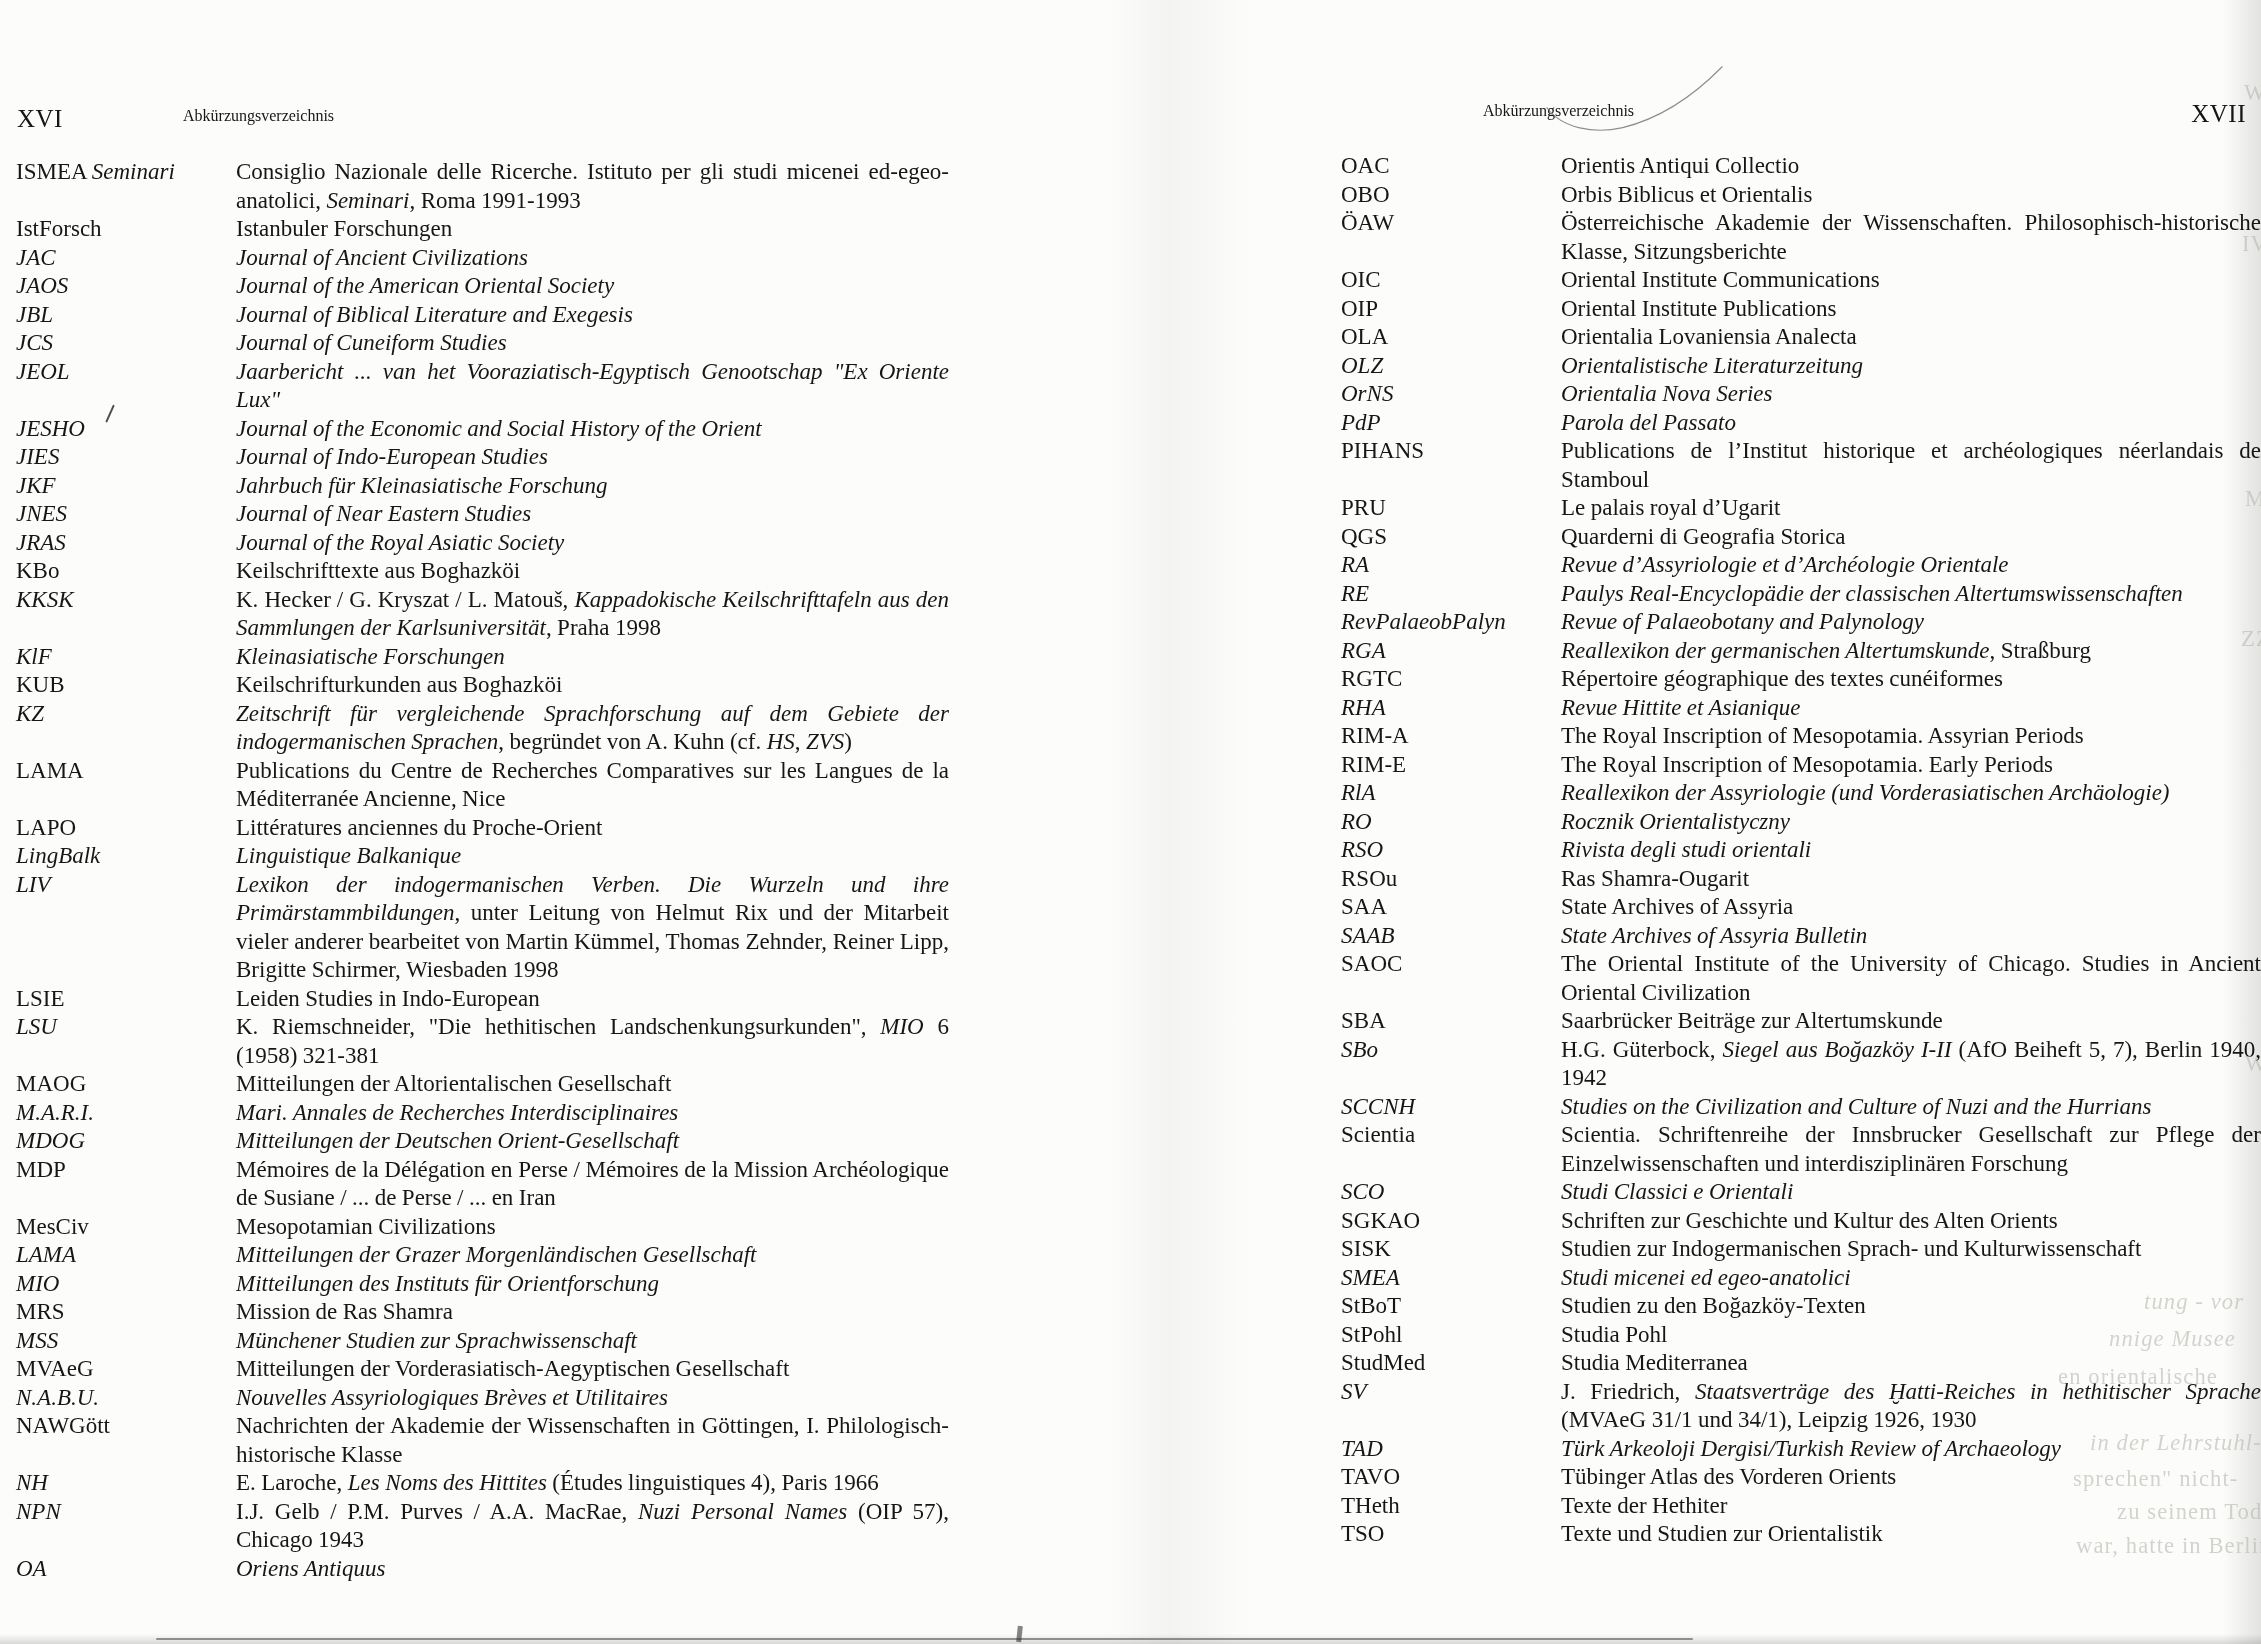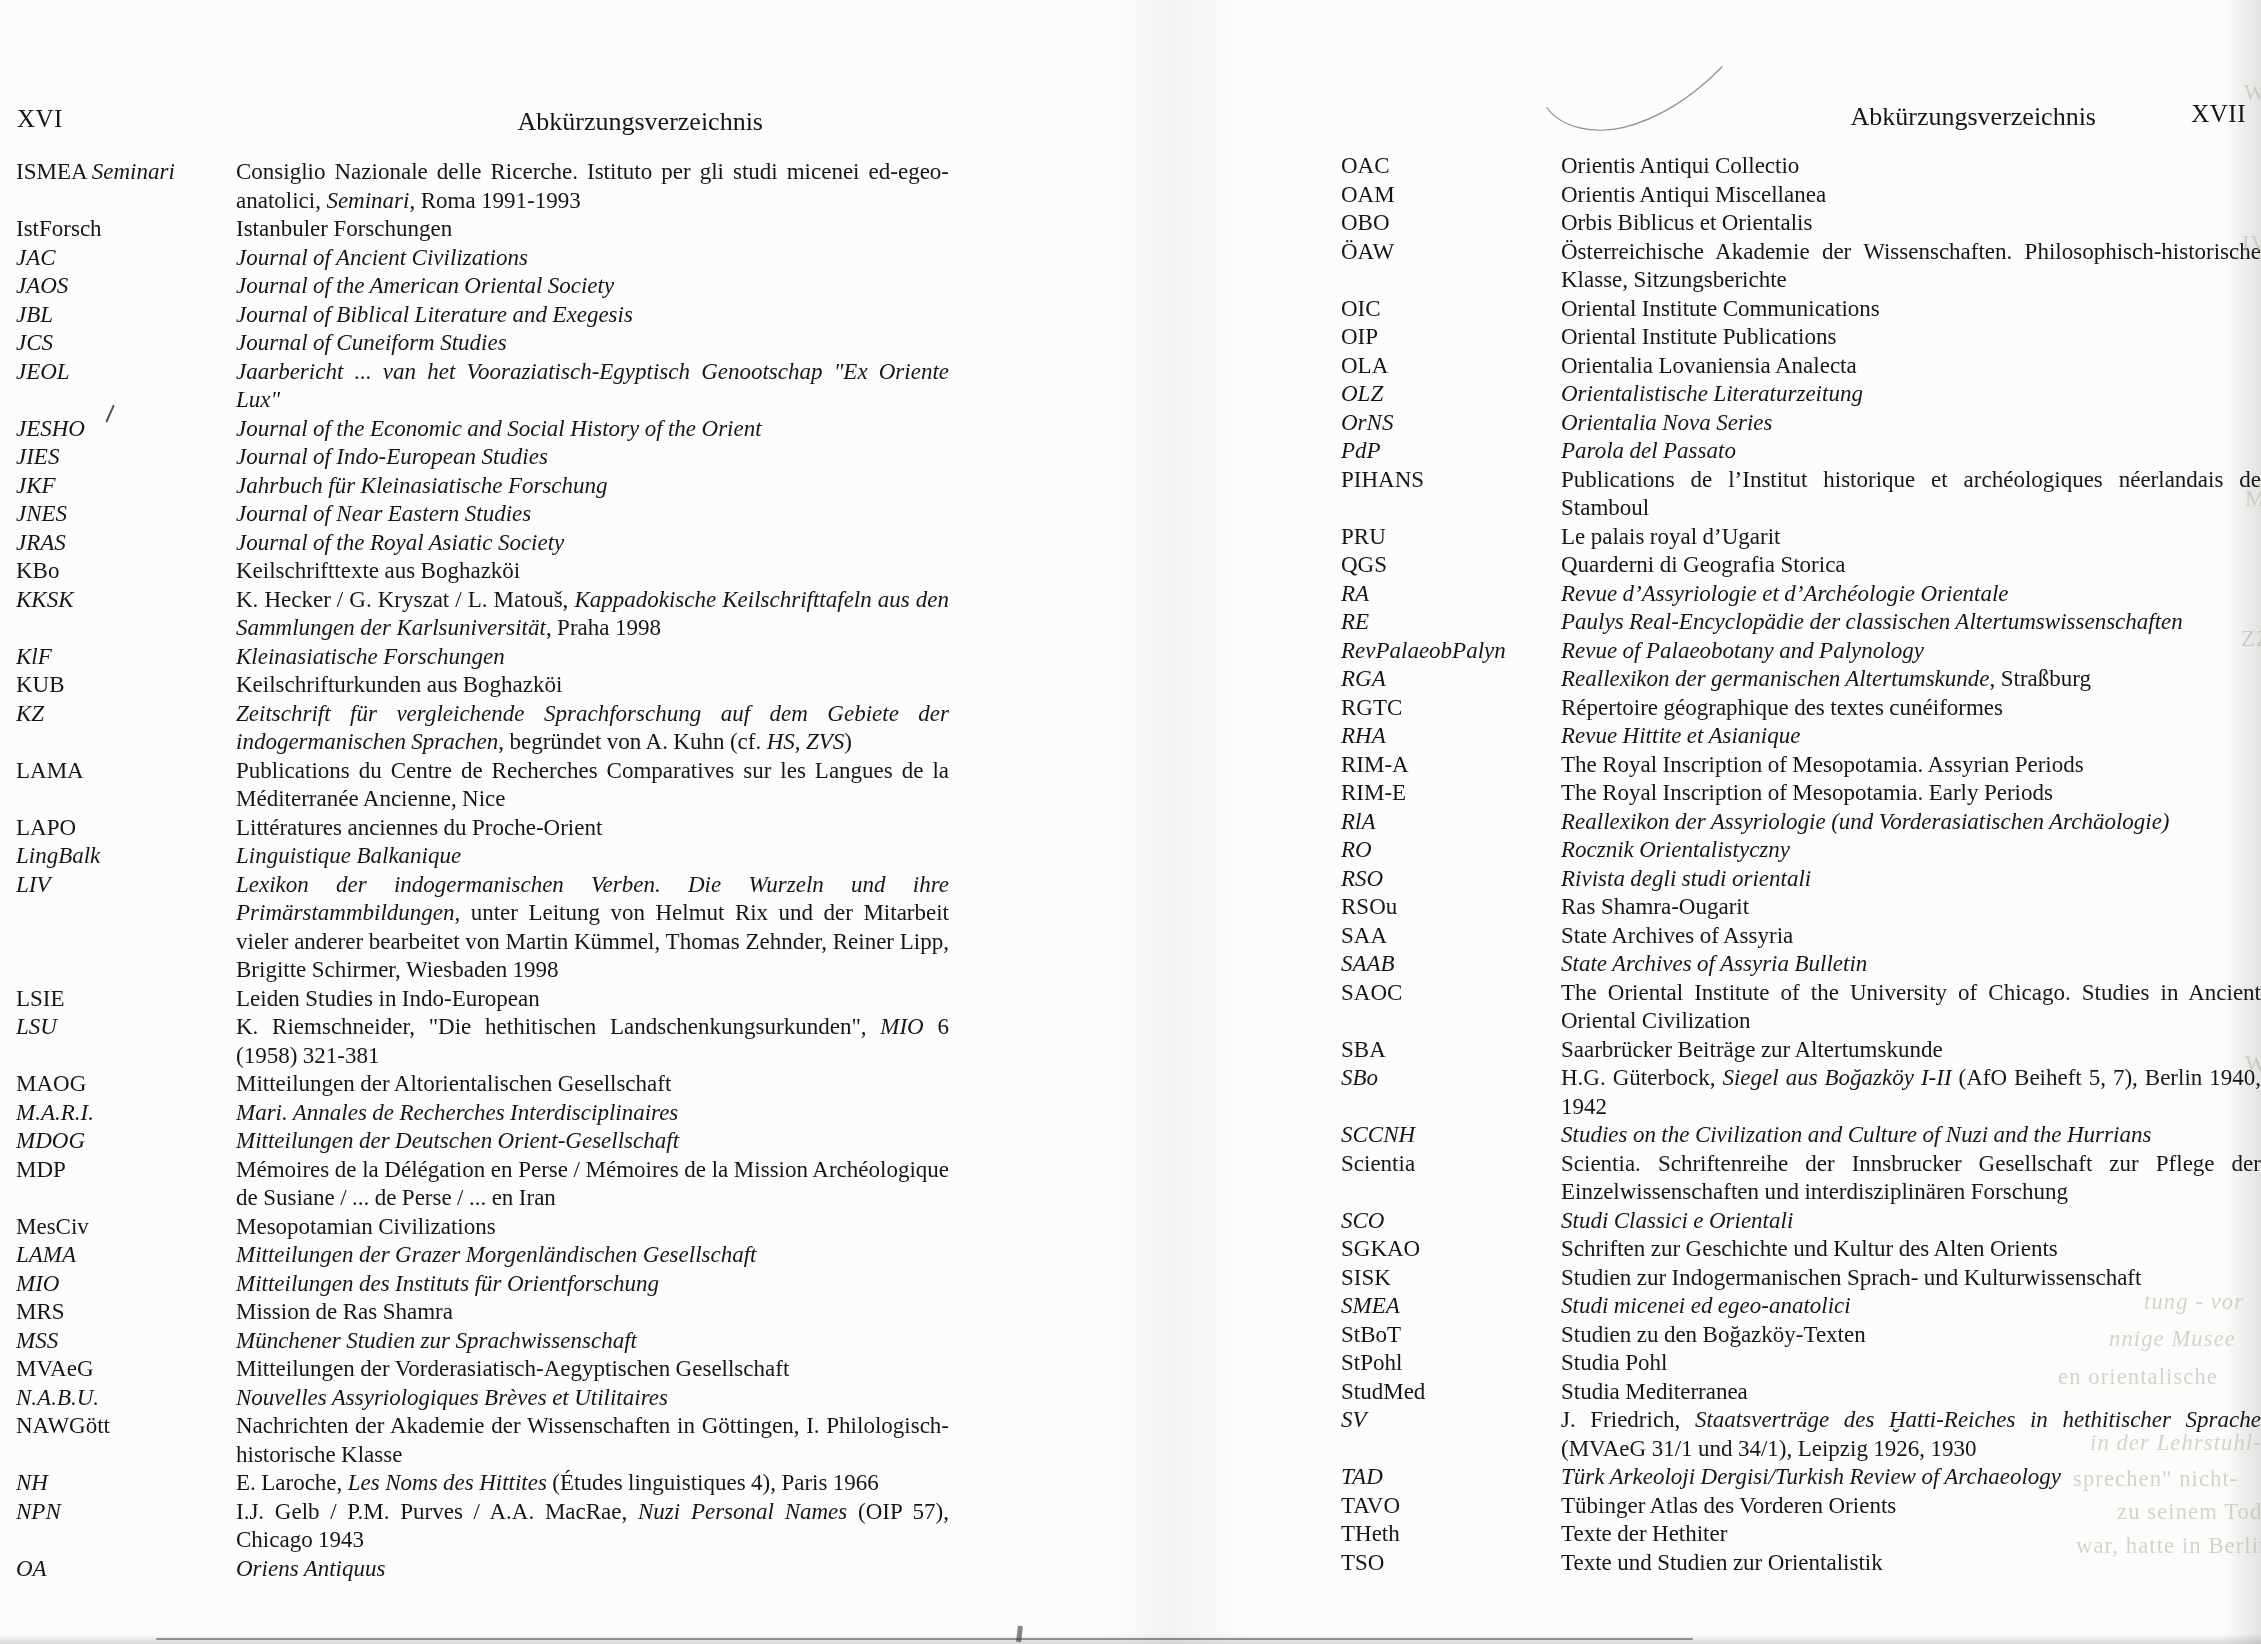--- a/index.html
+++ b/index.html
@@ -12,21 +12,21 @@
   .entries{font-size:23px;line-height:28.5px;word-spacing:-0.3px;}
   .entry{display:flex;}
   .abbr{flex:0 0 220px;white-space:nowrap;}
   .def{flex:1;text-align:justify;}
   i{font-style:italic;}
   #left-entries{position:absolute;left:16px;top:158px;width:933px;}
   #right-entries{position:absolute;left:1332px;top:152px;width:920px;margin-left:9px;}
   .pagenum{position:absolute;font-size:25px;letter-spacing:0.5px;}
   #page-number-left{left:17px;top:105px;text-align:right;}
   #page-number-right{left:2139px;top:100px;width:107px;text-align:right;}
-  .running-header{position:absolute;font-size:26px;text-align:right;}
+  .running-header{position:absolute;font-size:16px;text-align:left;}
   #header-left{left:183px;top:107px;width:580px;}
   #header-right{left:1483px;top:102px;width:613px;}
   
   #curve-mark{position:absolute;left:1538px;top:63px;width:193px;height:81px;opacity:.75;}
   #jesho-mark{position:absolute;left:109px;top:404px;width:1.6px;height:19.3px;background:#222;
     transform:rotate(24deg);opacity:.8;border-radius:1.1px;}
   #gutter-shade{position:absolute;left:1107px;top:0;width:140px;height:1644px;
     background:linear-gradient(to right,rgba(0,0,0,0) 0%,rgba(0,0,0,0.035) 45%,rgba(0,0,0,0) 100%);}
   #right-edge-shade{position:absolute;right:0;top:0;width:38px;height:100%;
     background:linear-gradient(to right,rgba(0,0,0,0),rgba(0,0,0,0.10));}
@@ -200,24 +200,20 @@
   </div>
 
 <div class="running-header" id="header-right">Abkürzungsverzeichnis</div>
 <div class="pagenum" id="page-number-right">XVII</div>
 <div class="entries" id="right-entries">
     <div class="entry">
       <div class="abbr"><span>OAC</span></div>
       <div class="def"><span>Orientis Antiqui Collectio</span></div>
     </div>
     <div class="entry">
-      <div class="abbr"><span>OAM</span></div>
-      <div class="def"><span>Orientis Antiqui Miscellanea</span></div>
-    </div>
-    <div class="entry">
       <div class="abbr"><span>OBO</span></div>
       <div class="def"><span>Orbis Biblicus et Orientalis</span></div>
     </div>
     <div class="entry">
       <div class="abbr"><span>ÖAW</span></div>
       <div class="def"><span>Österreichische Akademie der Wissenschaften. Philosophisch-historische Klasse, Sitzungsberichte</span></div>
     </div>
     <div class="entry">
       <div class="abbr"><span>OIC</span></div>
       <div class="def"><span>Oriental Institute Communications</span></div>

